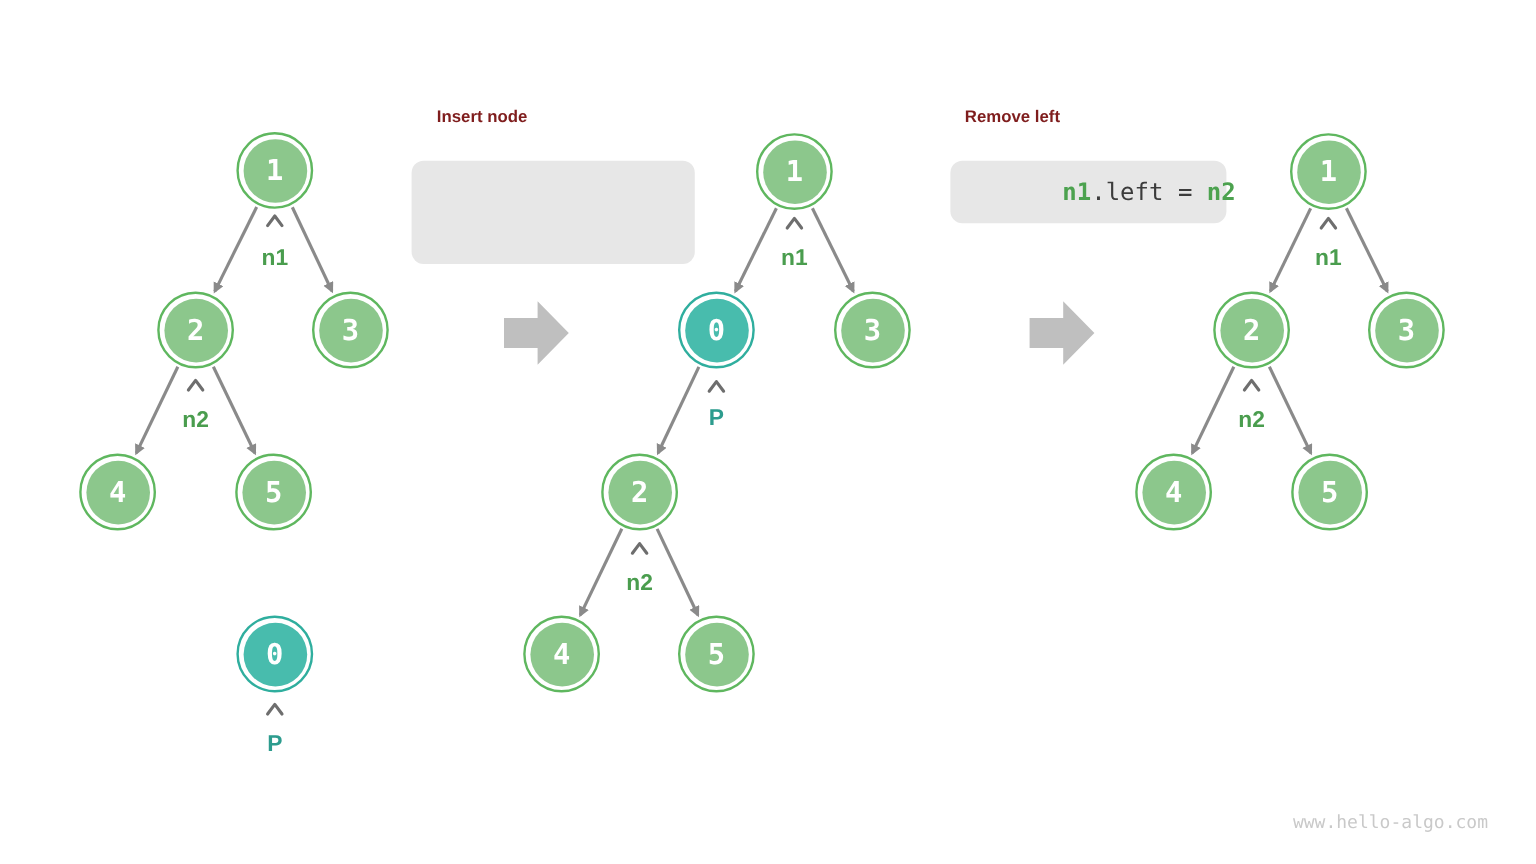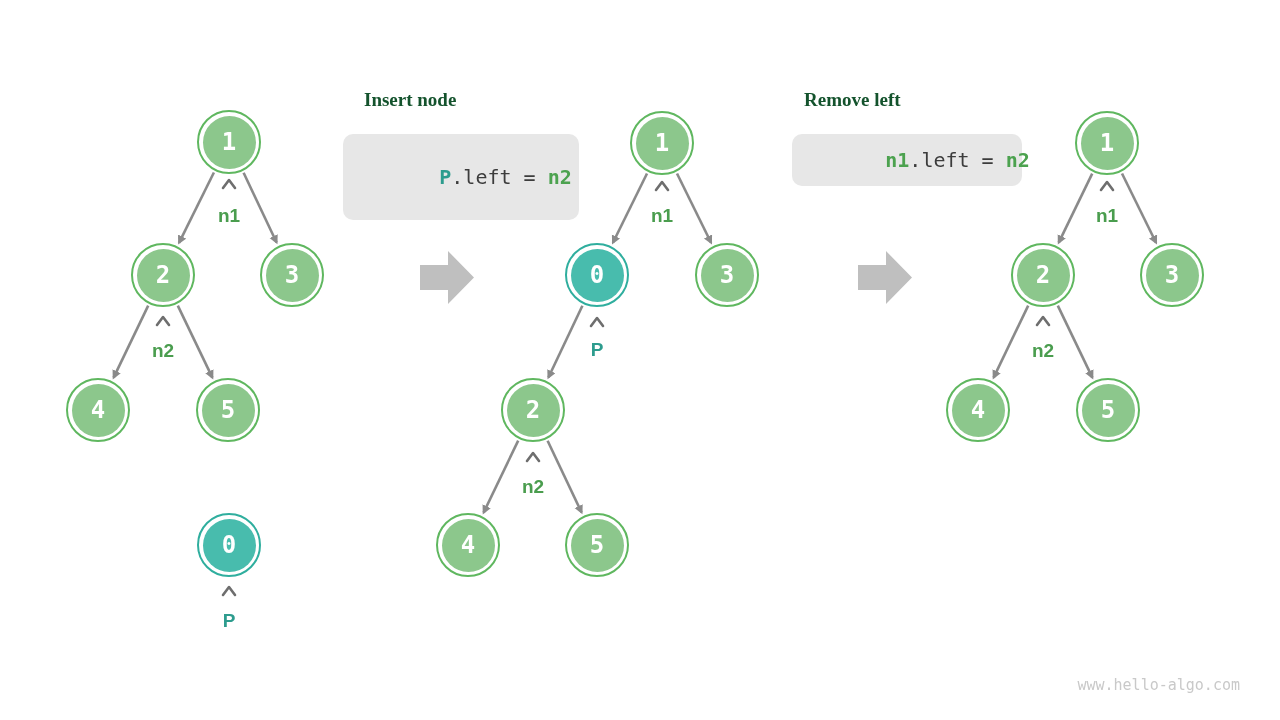--- a/index.html
+++ b/index.html
@@ -33,21 +33,21 @@
   .tree-label{
     position:absolute;transform:translate(-50%,-50%);
     font-family:"Liberation Sans",sans-serif;
     font-weight:bold;font-size:19px;line-height:1;
   }
   .lbl-green{color:#4A9D4E;}
   .lbl-teal{color:#2D9C8E;}
 
   
   .section-title{
-    position:absolute;font-weight:bold;font-size:19px;color:#14532d;line-height:1;font-family:Liberation Serif, serif;
+    position:absolute;font-weight:bold;font-size:14px;color:#7f1d1d;line-height:1;
   }
 
   
   .code-box{
     position:absolute;background:#E7E7E7;border-radius:10px;
     display:flex;flex-direction:column;justify-content:center;
     font-family:"DejaVu Sans Mono",monospace;font-size:20px;line-height:1;
   }
   .code-box .code-line{white-space:pre;}
   .code-box .code-line + .code-line{margin-top:17px;}
@@ -199,23 +199,20 @@
   <div class="node green" style="left:1108px;top:410px">
     <div class="ring">
         <span class="digit">5</span>
       </div>
   </div>
   <div class="tree-label lbl-green" style="left:1107px;top:215px">n1</div>
   <div class="tree-label lbl-green" style="left:1043px;top:350px">n2</div>
 
   <div class="section-title" style="left:364px;top:90px">Insert node</div>
   <div class="code-box" style="left:343px;top:134px;width:212px;height:86px;padding-left:24px">
-    <div class="code-line">
-      <span class="seg-teal">P</span><span class="seg-plain">.left = </span><span class="seg-green">n2</span>
-    </div>
   </div>
 
   <div class="section-title" style="left:804px;top:90px">Remove left</div>
   <div class="code-box" style="left:792px;top:134px;width:209px;height:52px;padding-left:21px">
     <div class="code-line">
       <span class="seg-green">n1</span><span class="seg-plain">.left = </span><span class="seg-green">n2</span>
     </div>
   </div>
 
   <div class="watermark">www.hello-algo.com</div>

